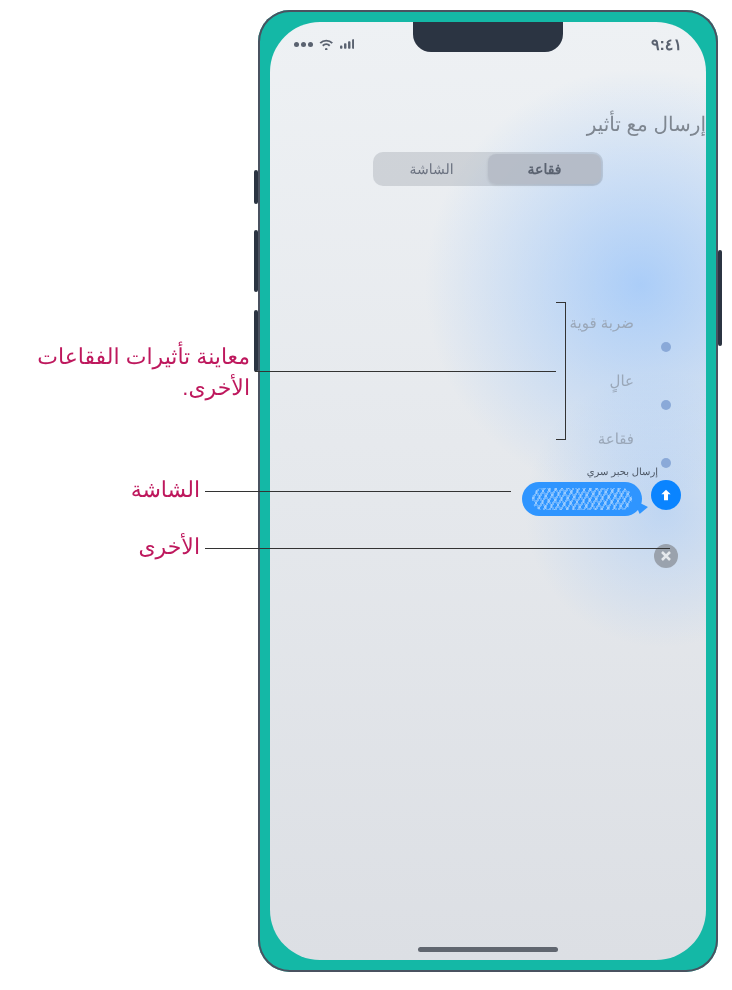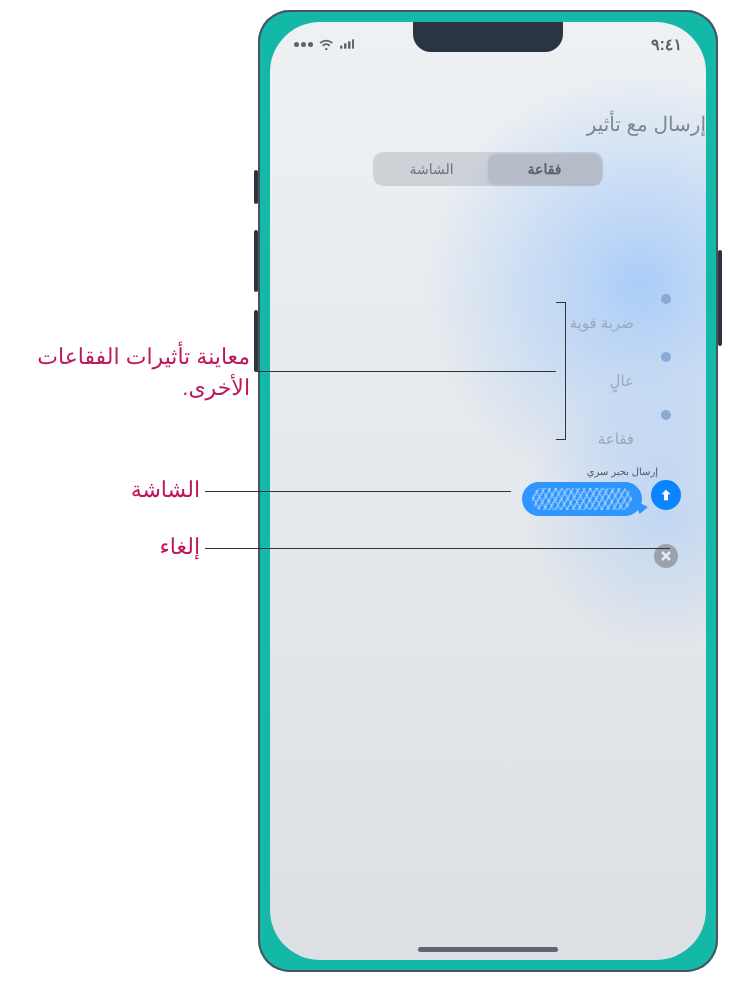--- a/index.html
+++ b/index.html
@@ -141,21 +141,21 @@
     top: 272px;
     right: 24px;
     display: flex;
     flex-direction: column;
     align-items: center;
   }
   .dot-slot {
     width: 32px;
     height: 58px;
     display: flex;
-    align-items: flex-start;
+    align-items: flex-end;
     justify-content: center;
     position: relative;
   }
   .effect-dot {
     width: 10px; height: 10px; border-radius: 50%;
     background: #8aa9d8;
     cursor: pointer;
   }
   .effect-label {
     position: absolute;
@@ -339,13 +339,13 @@
 </div>
 
 <div class="callout-bracket" style="top:302px; left:556px; width:10px; height:138px;"></div>
 <div class="callout-line" style="top:371px; left:255px; width:301px;"></div>
 <div class="callout" style="top:342px; left:30px; width:220px;">معاينة تأثيرات الفقاعات الأخرى.</div>
 
 <div class="callout-line" style="top:491px; left:205px; width:306px;"></div>
 <div class="callout" style="top:475px; left:30px; width:170px;">الشاشة</div>
 
 <div class="callout-line" style="top:548px; left:205px; width:465px;"></div>
-<div class="callout" style="top:532px; left:30px; width:170px;">إلغاء</div>
+<div class="callout" style="top:532px; left:30px; width:170px;">الأخرى</div>
 
 </body></html>

